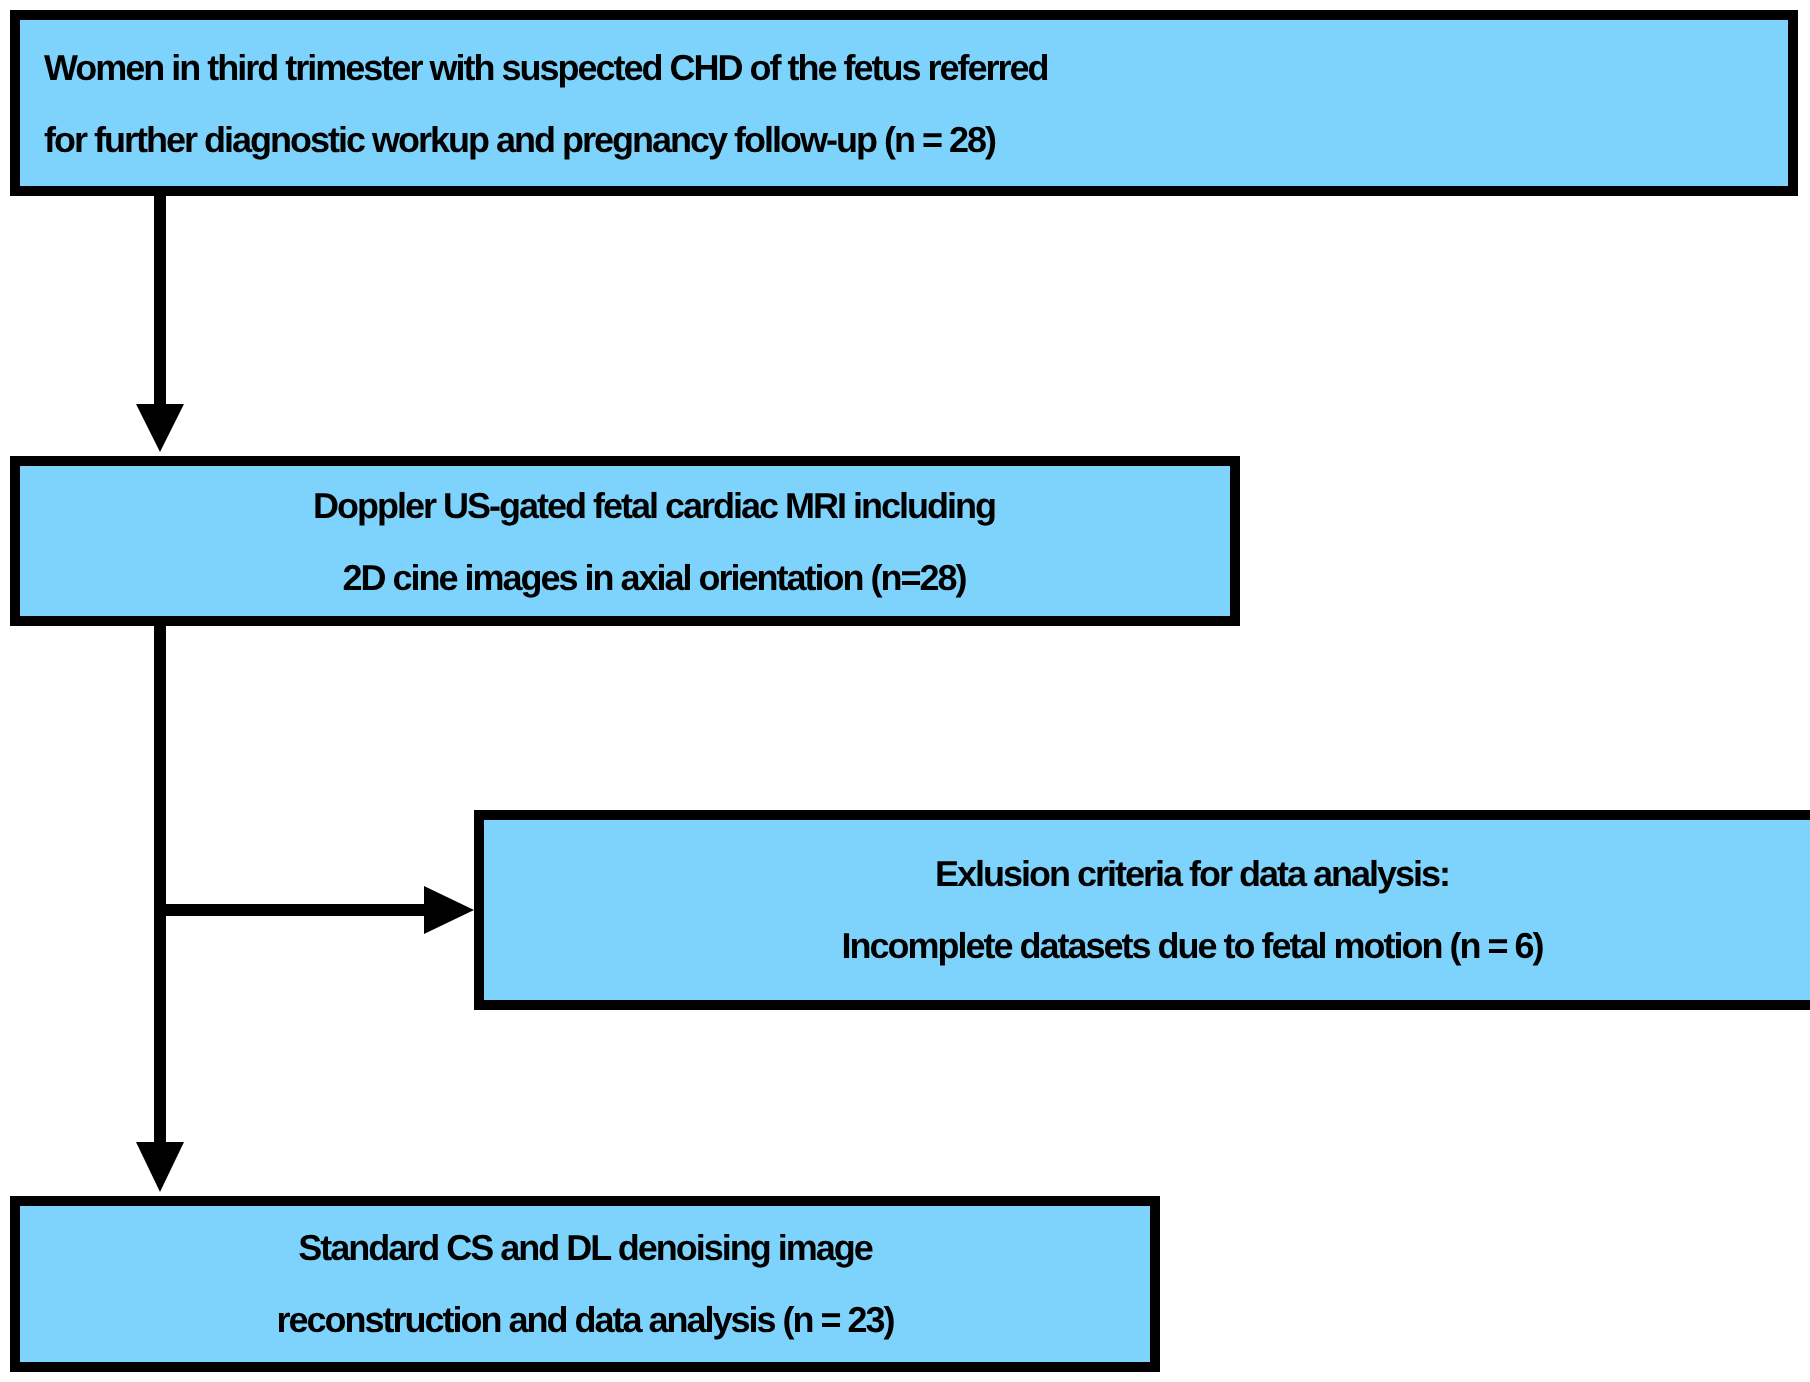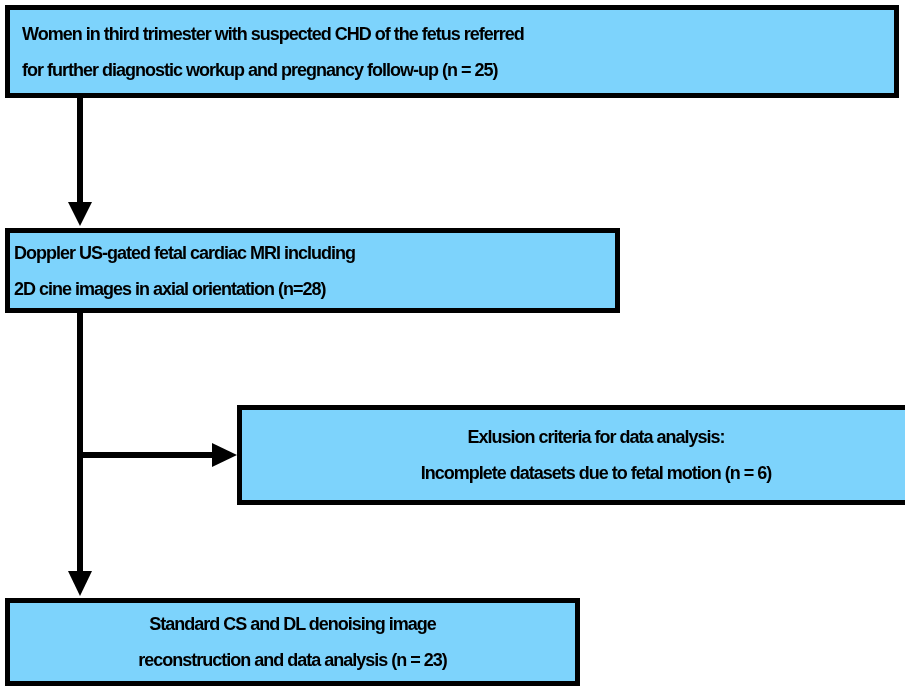--- a/index.html
+++ b/index.html
@@ -36,21 +36,21 @@
     letter-spacing: -1px;
     line-height: 36px;
   }
   .node .line { white-space: nowrap; }
   .node-referral {
     left: 5px; top: 5px; width: 894px; height: 93px;
     text-align: left; padding-left: 12px;
   }
   .node-mri {
     left: 5px; top: 228px; width: 615px; height: 85px;
-    text-align: left; padding-left: 4px;
+    text-align: center; padding-left: 29px;
   }
   .node-exclusion {
     left: 237px; top: 405px; width: 718px; height: 100px;
     text-align: center;
   }
   .node-reconstruction {
     left: 5px; top: 598px; width: 575px; height: 88px;
     text-align: center;
   }
 </style>
@@ -72,21 +72,21 @@
     </g>
 
     <g>
       <line x1="78" y1="455" x2="214" y2="455" stroke="#000000" stroke-width="6"></line>
       <polygon points="212,443 212,467 237,455" fill="#000000"></polygon>
     </g>
   </svg>
 
   <div class="node node-referral">
     <div class="line">Women in third trimester with suspected CHD of the fetus referred</div>
-    <div class="line">for further diagnostic workup and pregnancy follow-up (n = 25)</div>
+    <div class="line">for further diagnostic workup and pregnancy follow-up (n = 28)</div>
   </div>
 
   <div class="node node-mri">
     <div class="line">Doppler US-gated fetal cardiac MRI including</div>
     <div class="line">2D cine images in axial orientation (n=28)</div>
   </div>
 
   <div class="node node-exclusion">
     <div class="line">Exlusion criteria for data analysis:</div>
     <div class="line">Incomplete datasets due to fetal motion (n = 6)</div>

